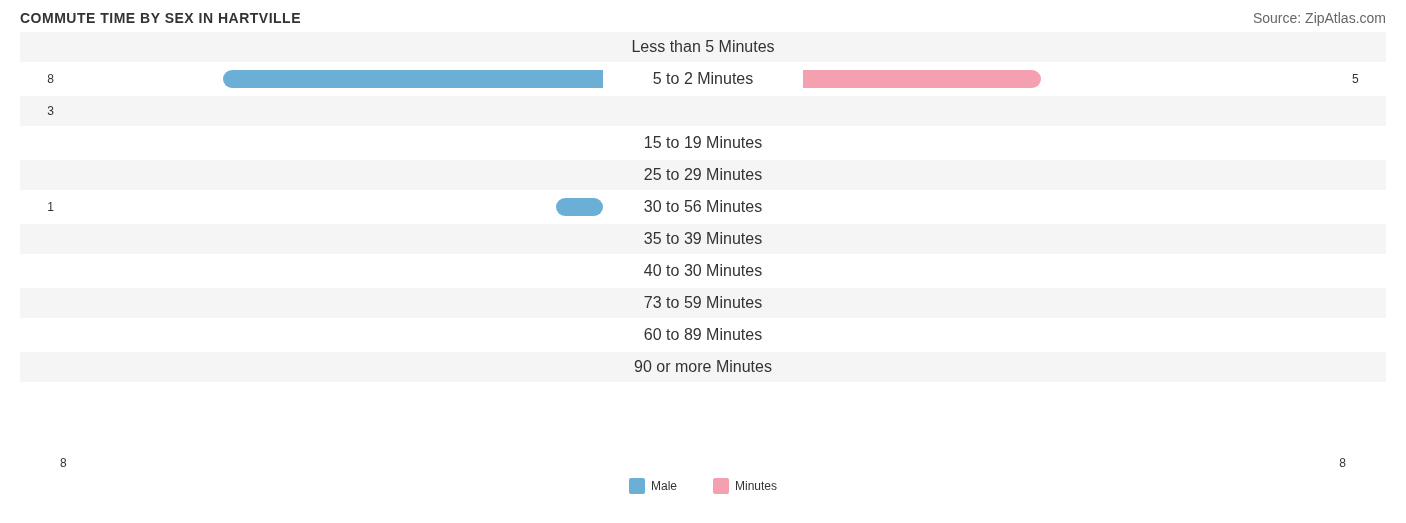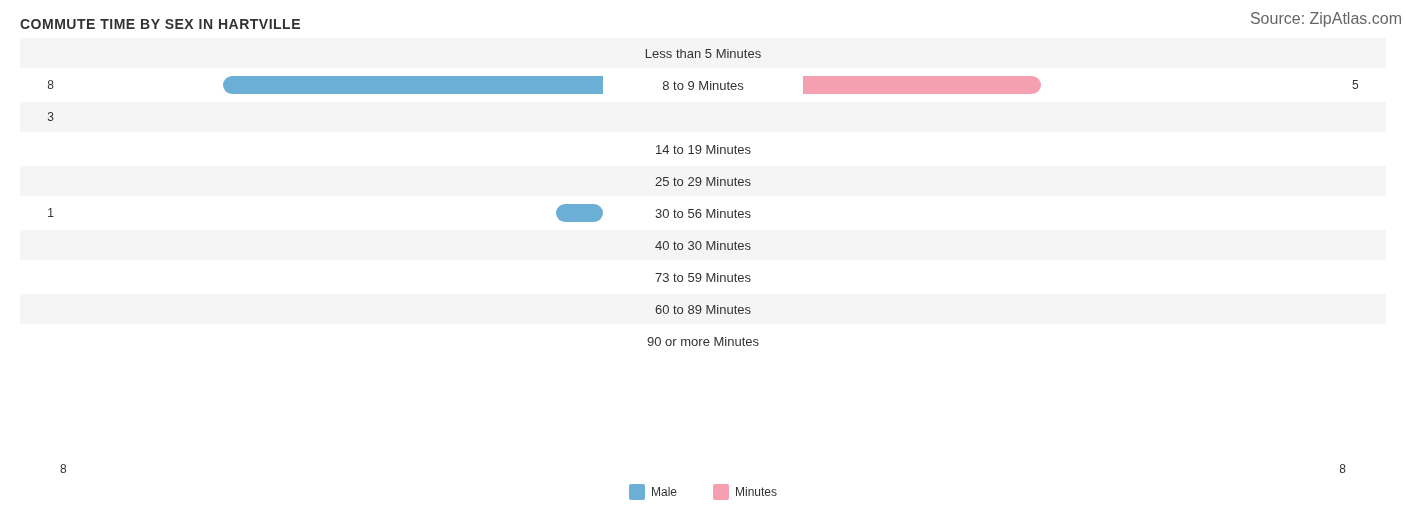--- a/index.html
+++ b/index.html
@@ -6,36 +6,36 @@
     body {
       font-family: Arial, sans-serif;
       background: #fff;
       width: 1406px;
       height: 523px;
       overflow: hidden;
     }
     .chart-container {
       width: 1406px;
       height: 523px;
-      padding: 16px 20px 40px 20px;
+      padding: 10px 20px 40px 20px;
       position: relative;
     }
     .chart-title {
       font-size: 14px;
       font-weight: bold;
       color: #333;
       text-transform: uppercase;
       letter-spacing: 0.5px;
       margin-bottom: 6px;
     }
     .source-label {
       position: absolute;
       top: 10px;
-      right: 4px;
-      font-size: 16px;
+      right: 20px;
+      font-size: 14px;
       color: #666;
     }
     .chart-area {
       width: 100%;
       height: 420px;
       position: relative;
     }
     .row {
       display: flex;
       align-items: center;
@@ -78,21 +78,21 @@
     }
     .female-bar-container {
       display: flex;
       justify-content: flex-start;
       align-items: center;
       width: 45%;
     }
     .label-center {
       width: 200px;
       text-align: center;
-      font-size: 13px;
+      font-size: 16px;
       color: #333;
       flex-shrink: 0;
       z-index: 2;
       padding: 0 4px;
     }
     .right-value {
       width: 40px;
       text-align: left;
       font-size: 12px;
       color: #333;
@@ -152,40 +152,40 @@
       </div>
       <div class="right-value"></div>
     </div>
       <div class="row">
       <div class="left-value">8</div>
       <div class="bar-section">
         <div class="bars-wrapper">
           <div class="male-bar-container">
             <div style="width:380px;height:18px;background:#6baed6;border-radius:9px 0 0 9px;"></div>
           </div>
-          <div class="label-center">8 to 9 Minutes</div>
+          <div class="label-center">5 to 2 Minutes</div>
           <div class="female-bar-container">
             <div style="width:237.5px;height:18px;background:#f4a0b0;border-radius:0 9px 9px 0;"></div>
           </div>
         </div>
       </div>
       <div class="right-value">5</div>
     </div>
       <div class="row">
       <div class="left-value">3</div>
       <div class="right-value"></div>
     </div>
       <div class="row">
       <div class="left-value"></div>
       <div class="bar-section">
         <div class="bars-wrapper">
           <div class="male-bar-container">
             <div style="width:0px;height:18px;background:#6baed6;"></div>
           </div>
-          <div class="label-center">14 to 19 Minutes</div>
+          <div class="label-center">15 to 19 Minutes</div>
           <div class="female-bar-container">
             <div style="width:0px;height:18px;background:#f4a0b0;"></div>
           </div>
         </div>
       </div>
       <div class="right-value"></div>
     </div>
       <div class="row">
       <div class="left-value"></div>
       <div class="bar-section">
@@ -202,20 +202,35 @@
       <div class="right-value"></div>
     </div>
       <div class="row">
       <div class="left-value">1</div>
       <div class="bar-section">
         <div class="bars-wrapper">
           <div class="male-bar-container">
             <div style="width:47.5px;height:18px;background:#6baed6;border-radius:9px;"></div>
           </div>
           <div class="label-center">30 to 56 Minutes</div>
+          <div class="female-bar-container">
+            <div style="width:0px;height:18px;background:#f4a0b0;"></div>
+          </div>
+        </div>
+      </div>
+      <div class="right-value"></div>
+    </div>
+      <div class="row">
+      <div class="left-value"></div>
+      <div class="bar-section">
+        <div class="bars-wrapper">
+          <div class="male-bar-container">
+            <div style="width:0px;height:18px;background:#6baed6;"></div>
+          </div>
+          <div class="label-center">35 to 39 Minutes</div>
           <div class="female-bar-container">
             <div style="width:0px;height:18px;background:#f4a0b0;"></div>
           </div>
         </div>
       </div>
       <div class="right-value"></div>
     </div>
       <div class="row">
       <div class="left-value"></div>
       <div class="bar-section">

